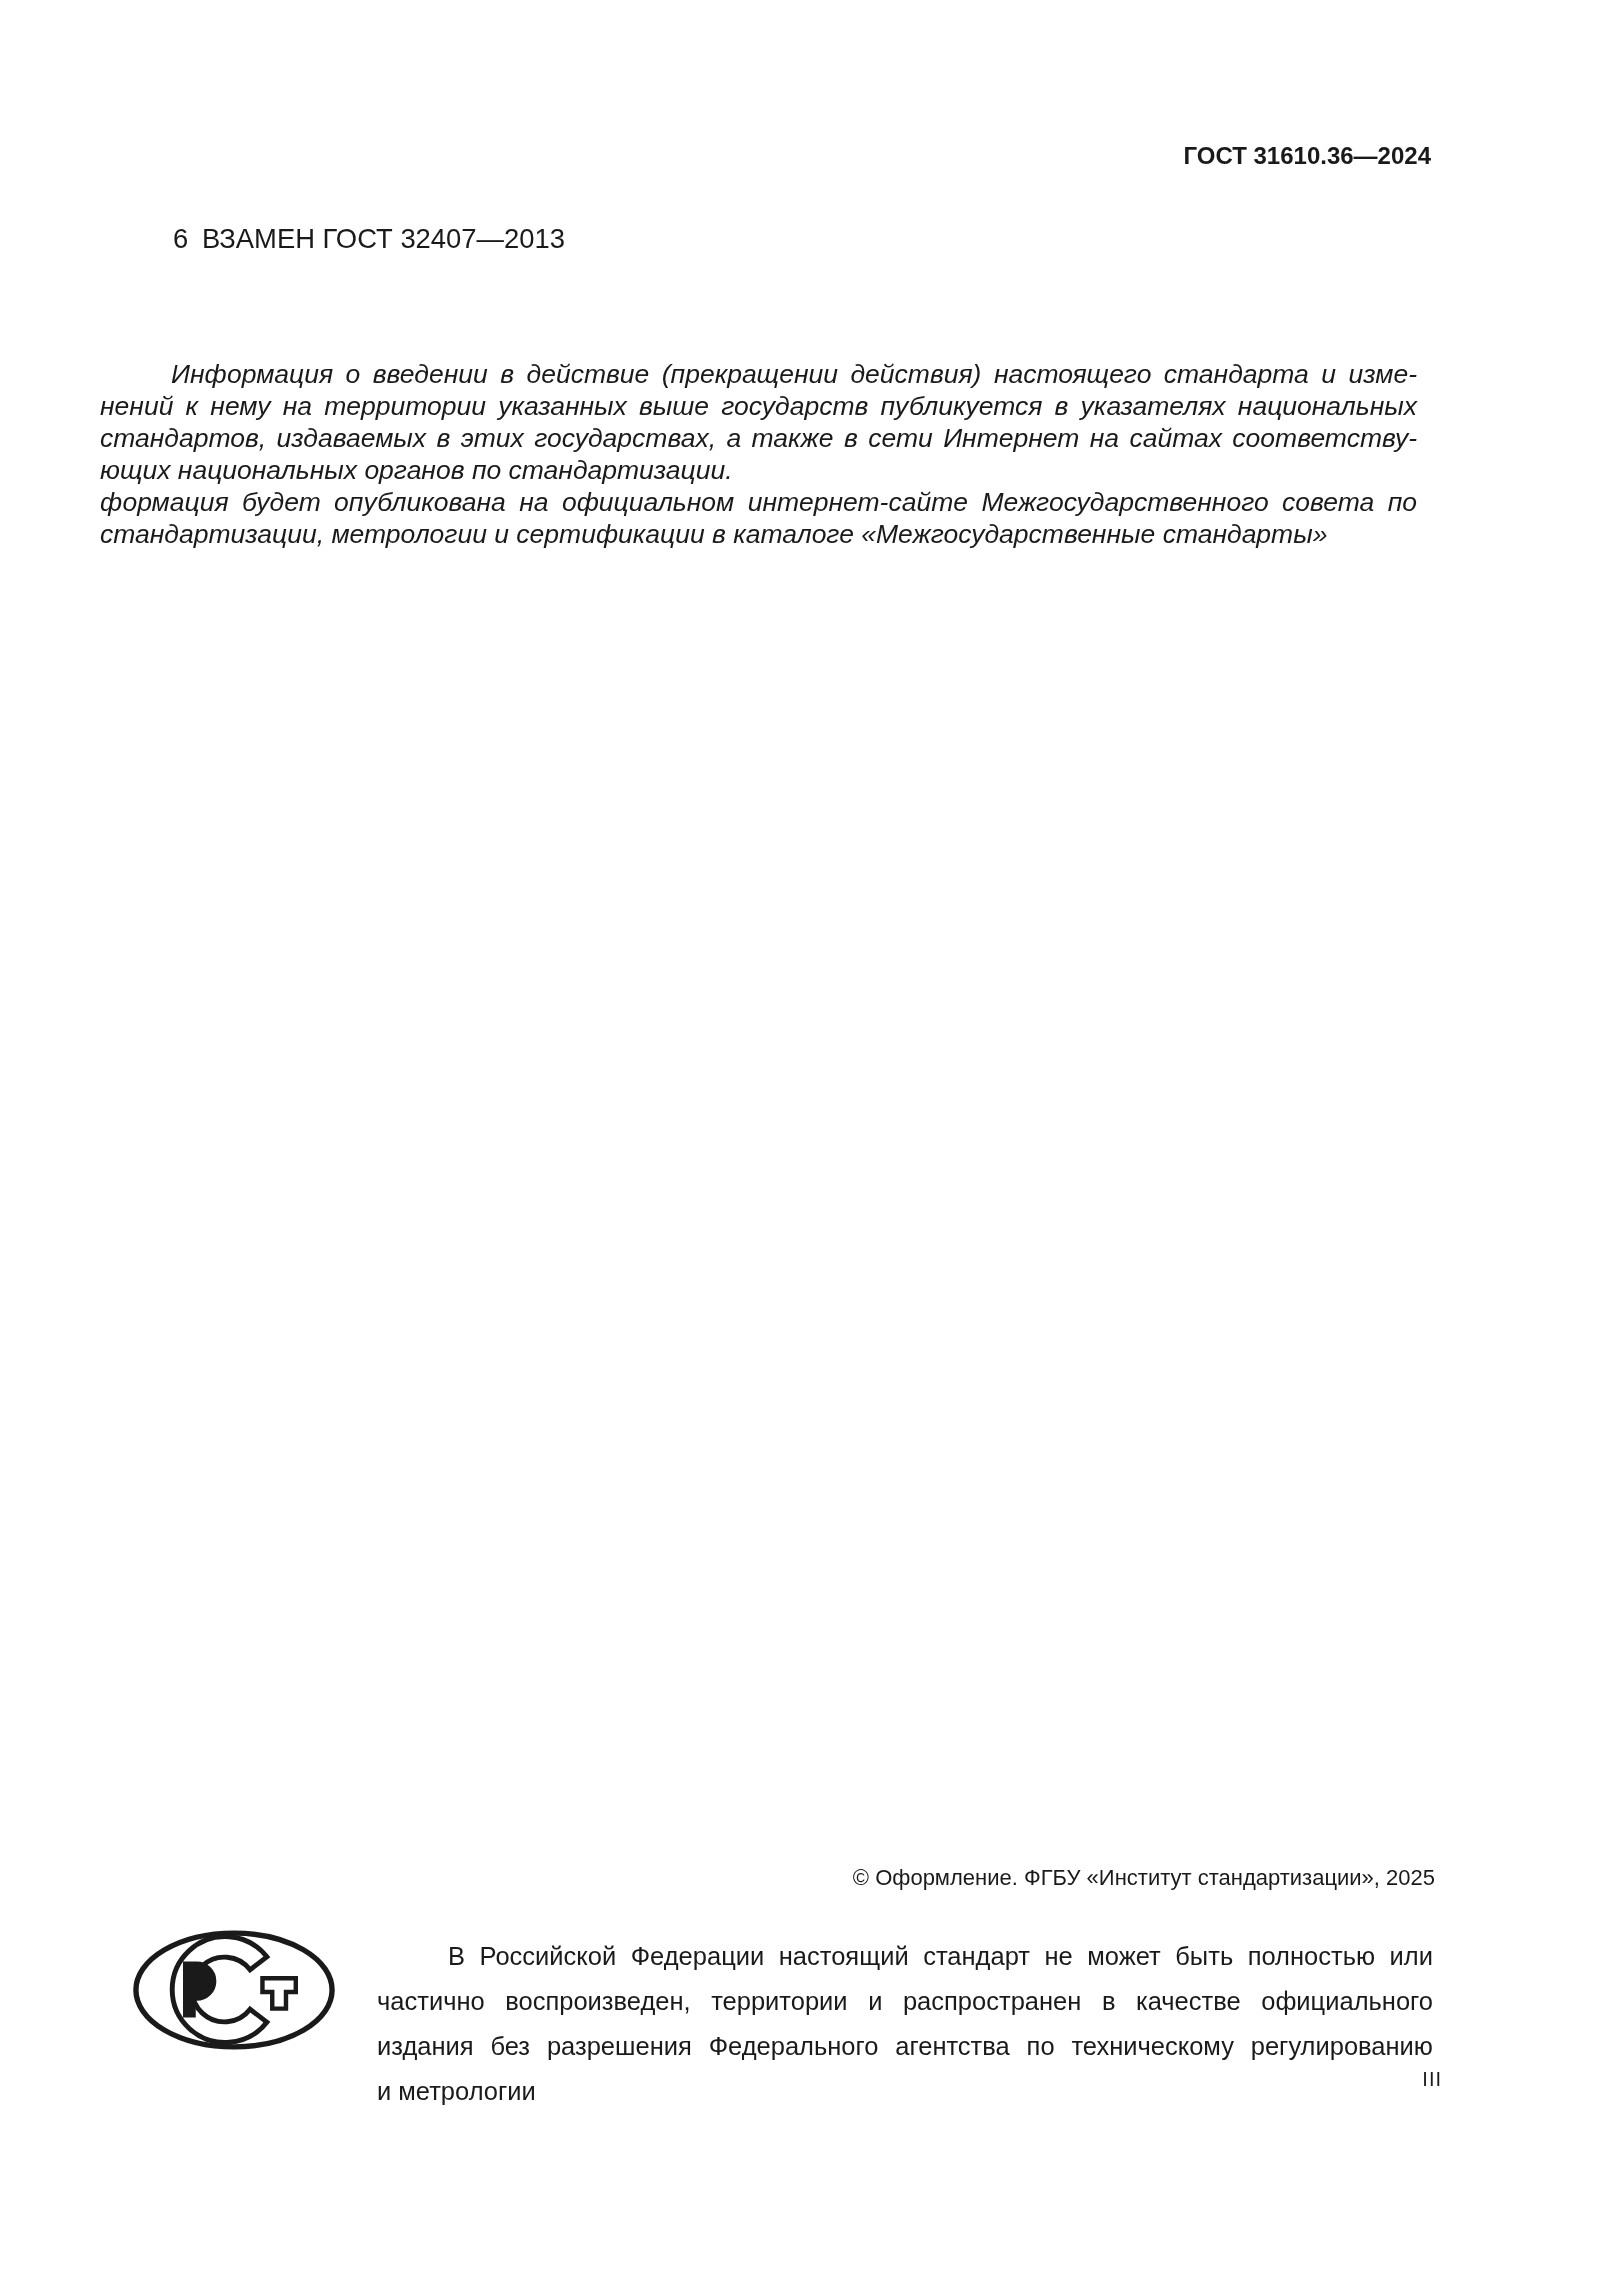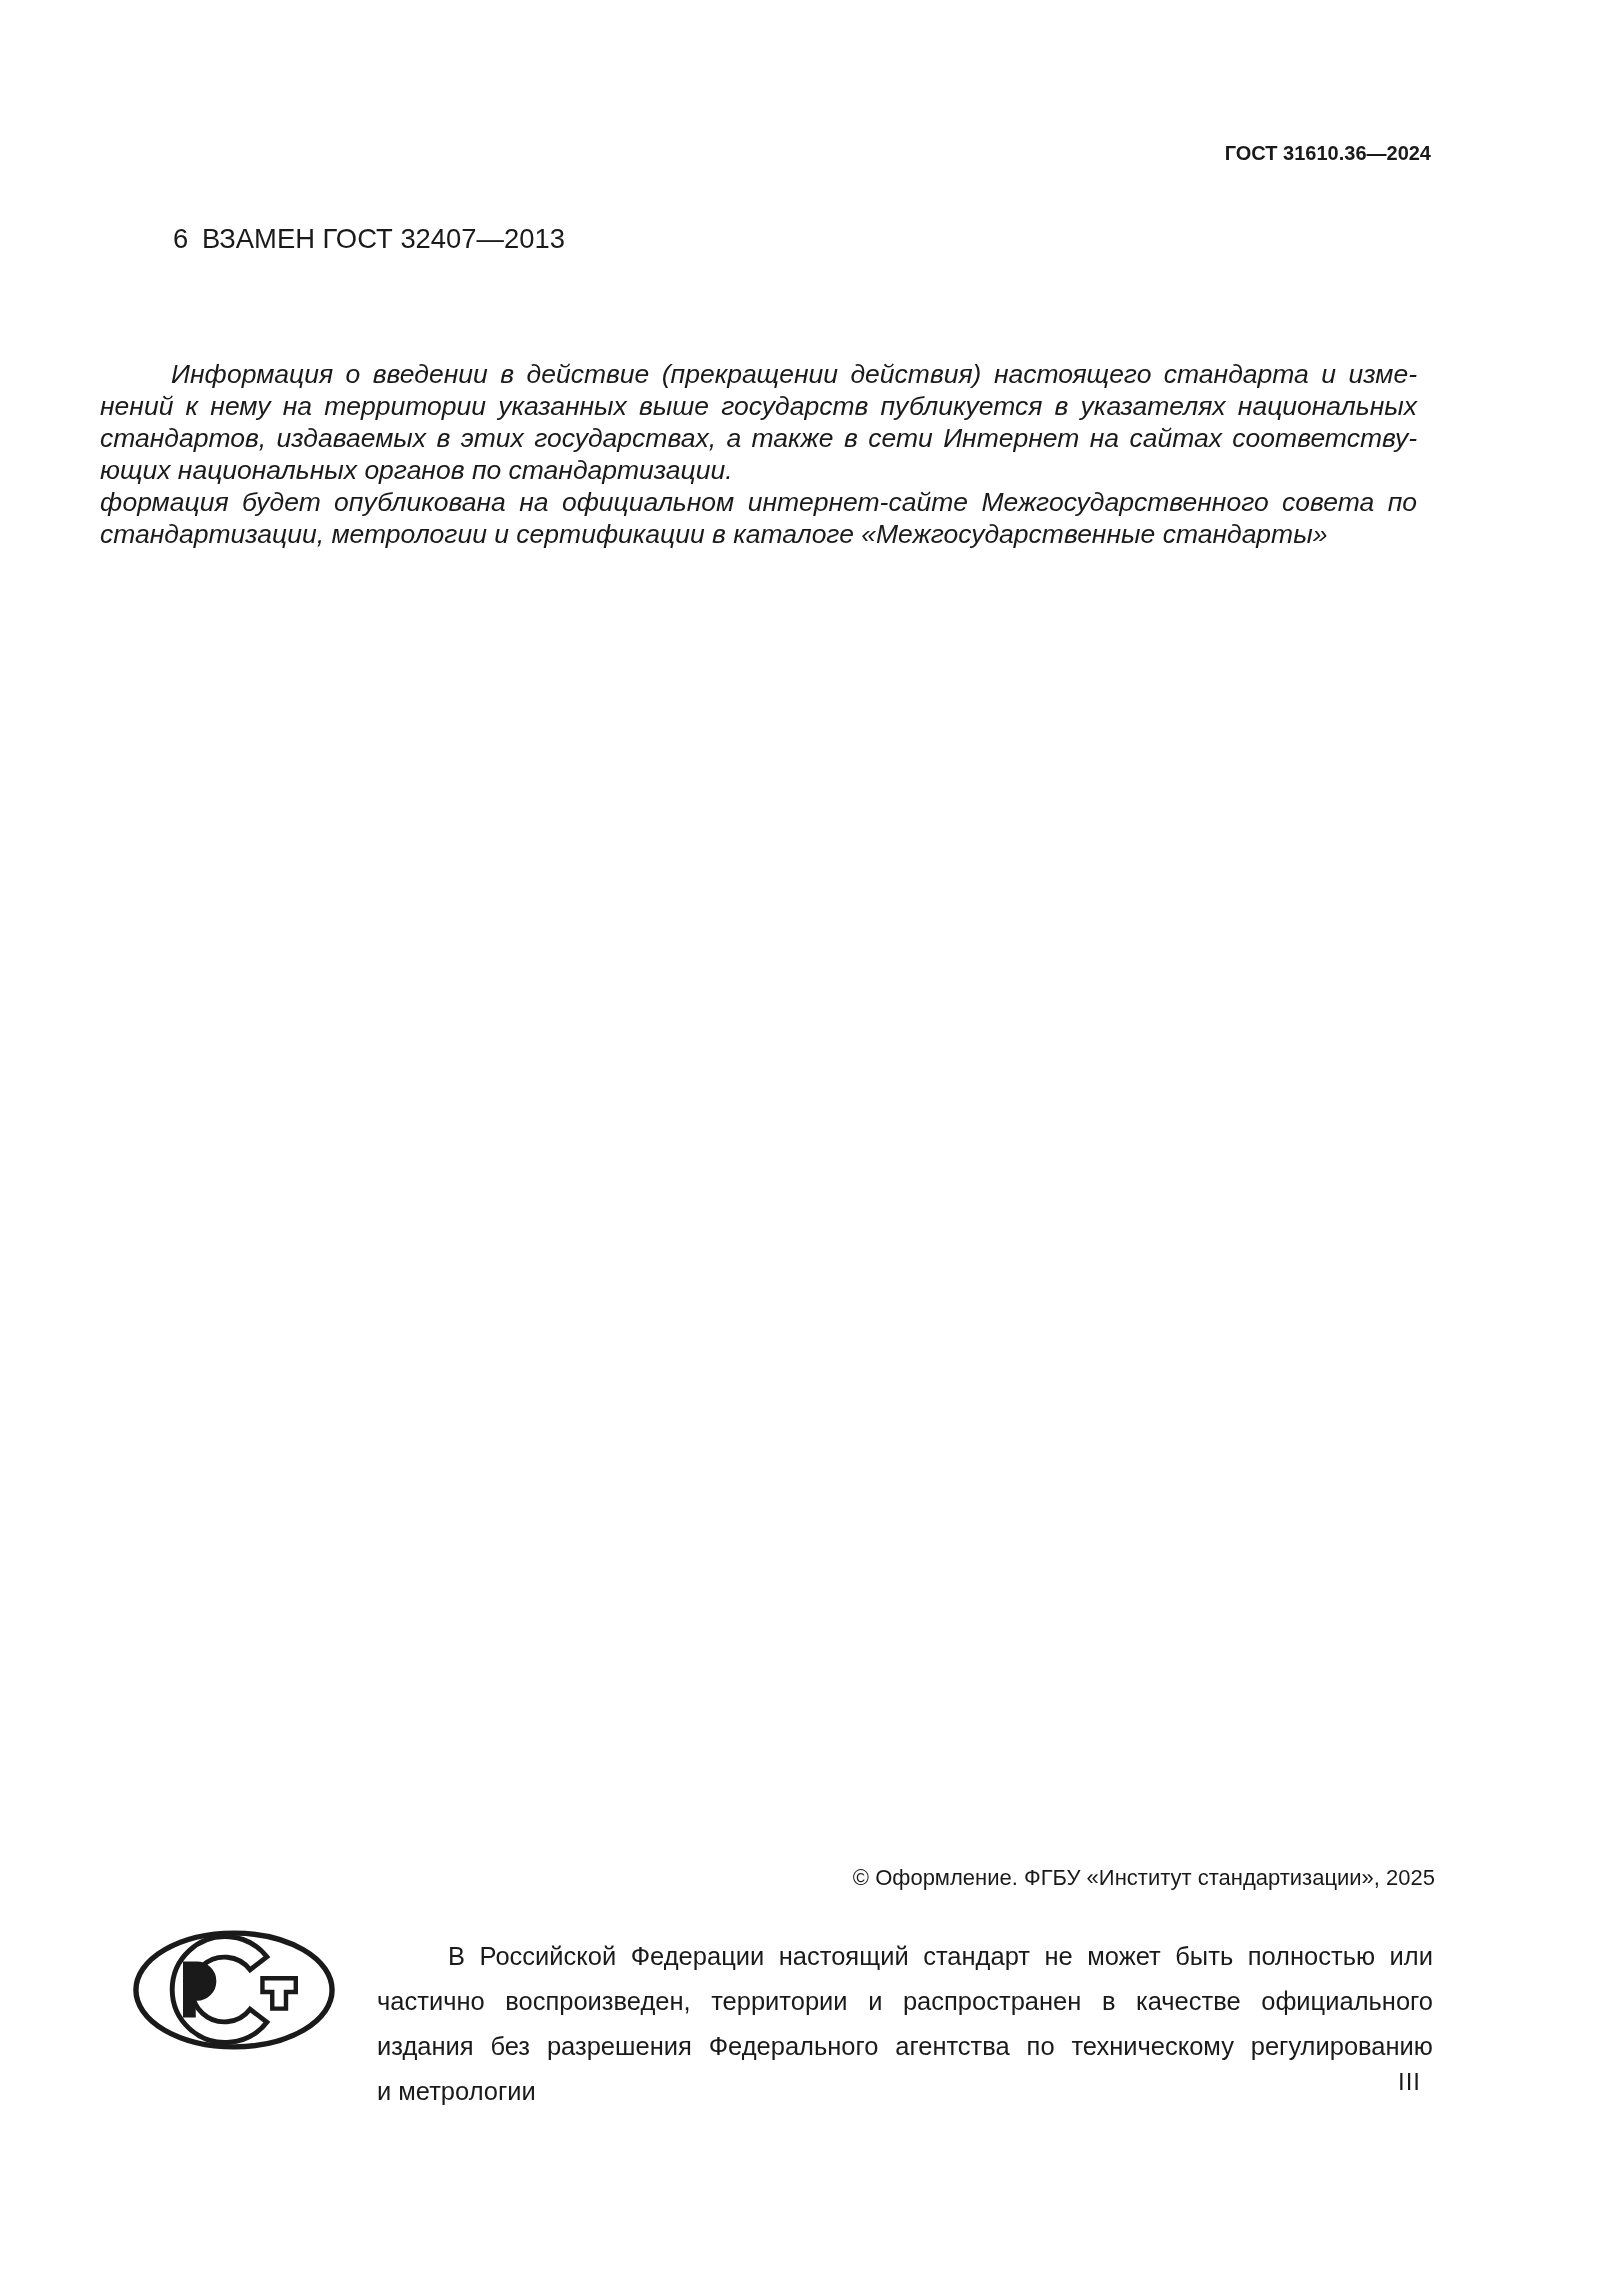--- a/index.html
+++ b/index.html
@@ -13,21 +13,21 @@
     height: 2293px;
     background: #ffffff;
     font-family: "Liberation Sans", sans-serif;
     color: #1a1a1a;
     overflow: hidden;
   }
   .header-code {
     position: absolute;
     top: 142px;
     right: 190px;
-    font-size: 20px;
+    font-size: 24px;
     font-weight: bold;
     white-space: nowrap;
   }
   .supersede {
     position: absolute;
     top: 223px;
     left: 173px;
     font-size: 27.4px;
     white-space: nowrap;
   }
@@ -80,22 +80,22 @@
   .restriction-block .line {
     height: 34px;
     margin-top: 11px;
   }
   .restriction-block .indent {
     text-indent: 71px;
   }
   .page-number {
     position: absolute;
     top: 2068px;
-    right: 200px;
-    font-size: 24px;
+    right: 179px;
+    font-size: 20px;
     font-weight: normal;
     letter-spacing: 1px;
   }
 </style>
 </head>
 <body>
 
 <div class="page">
 
   <div class="header-code">ГОСТ 31610.36—2024</div>

